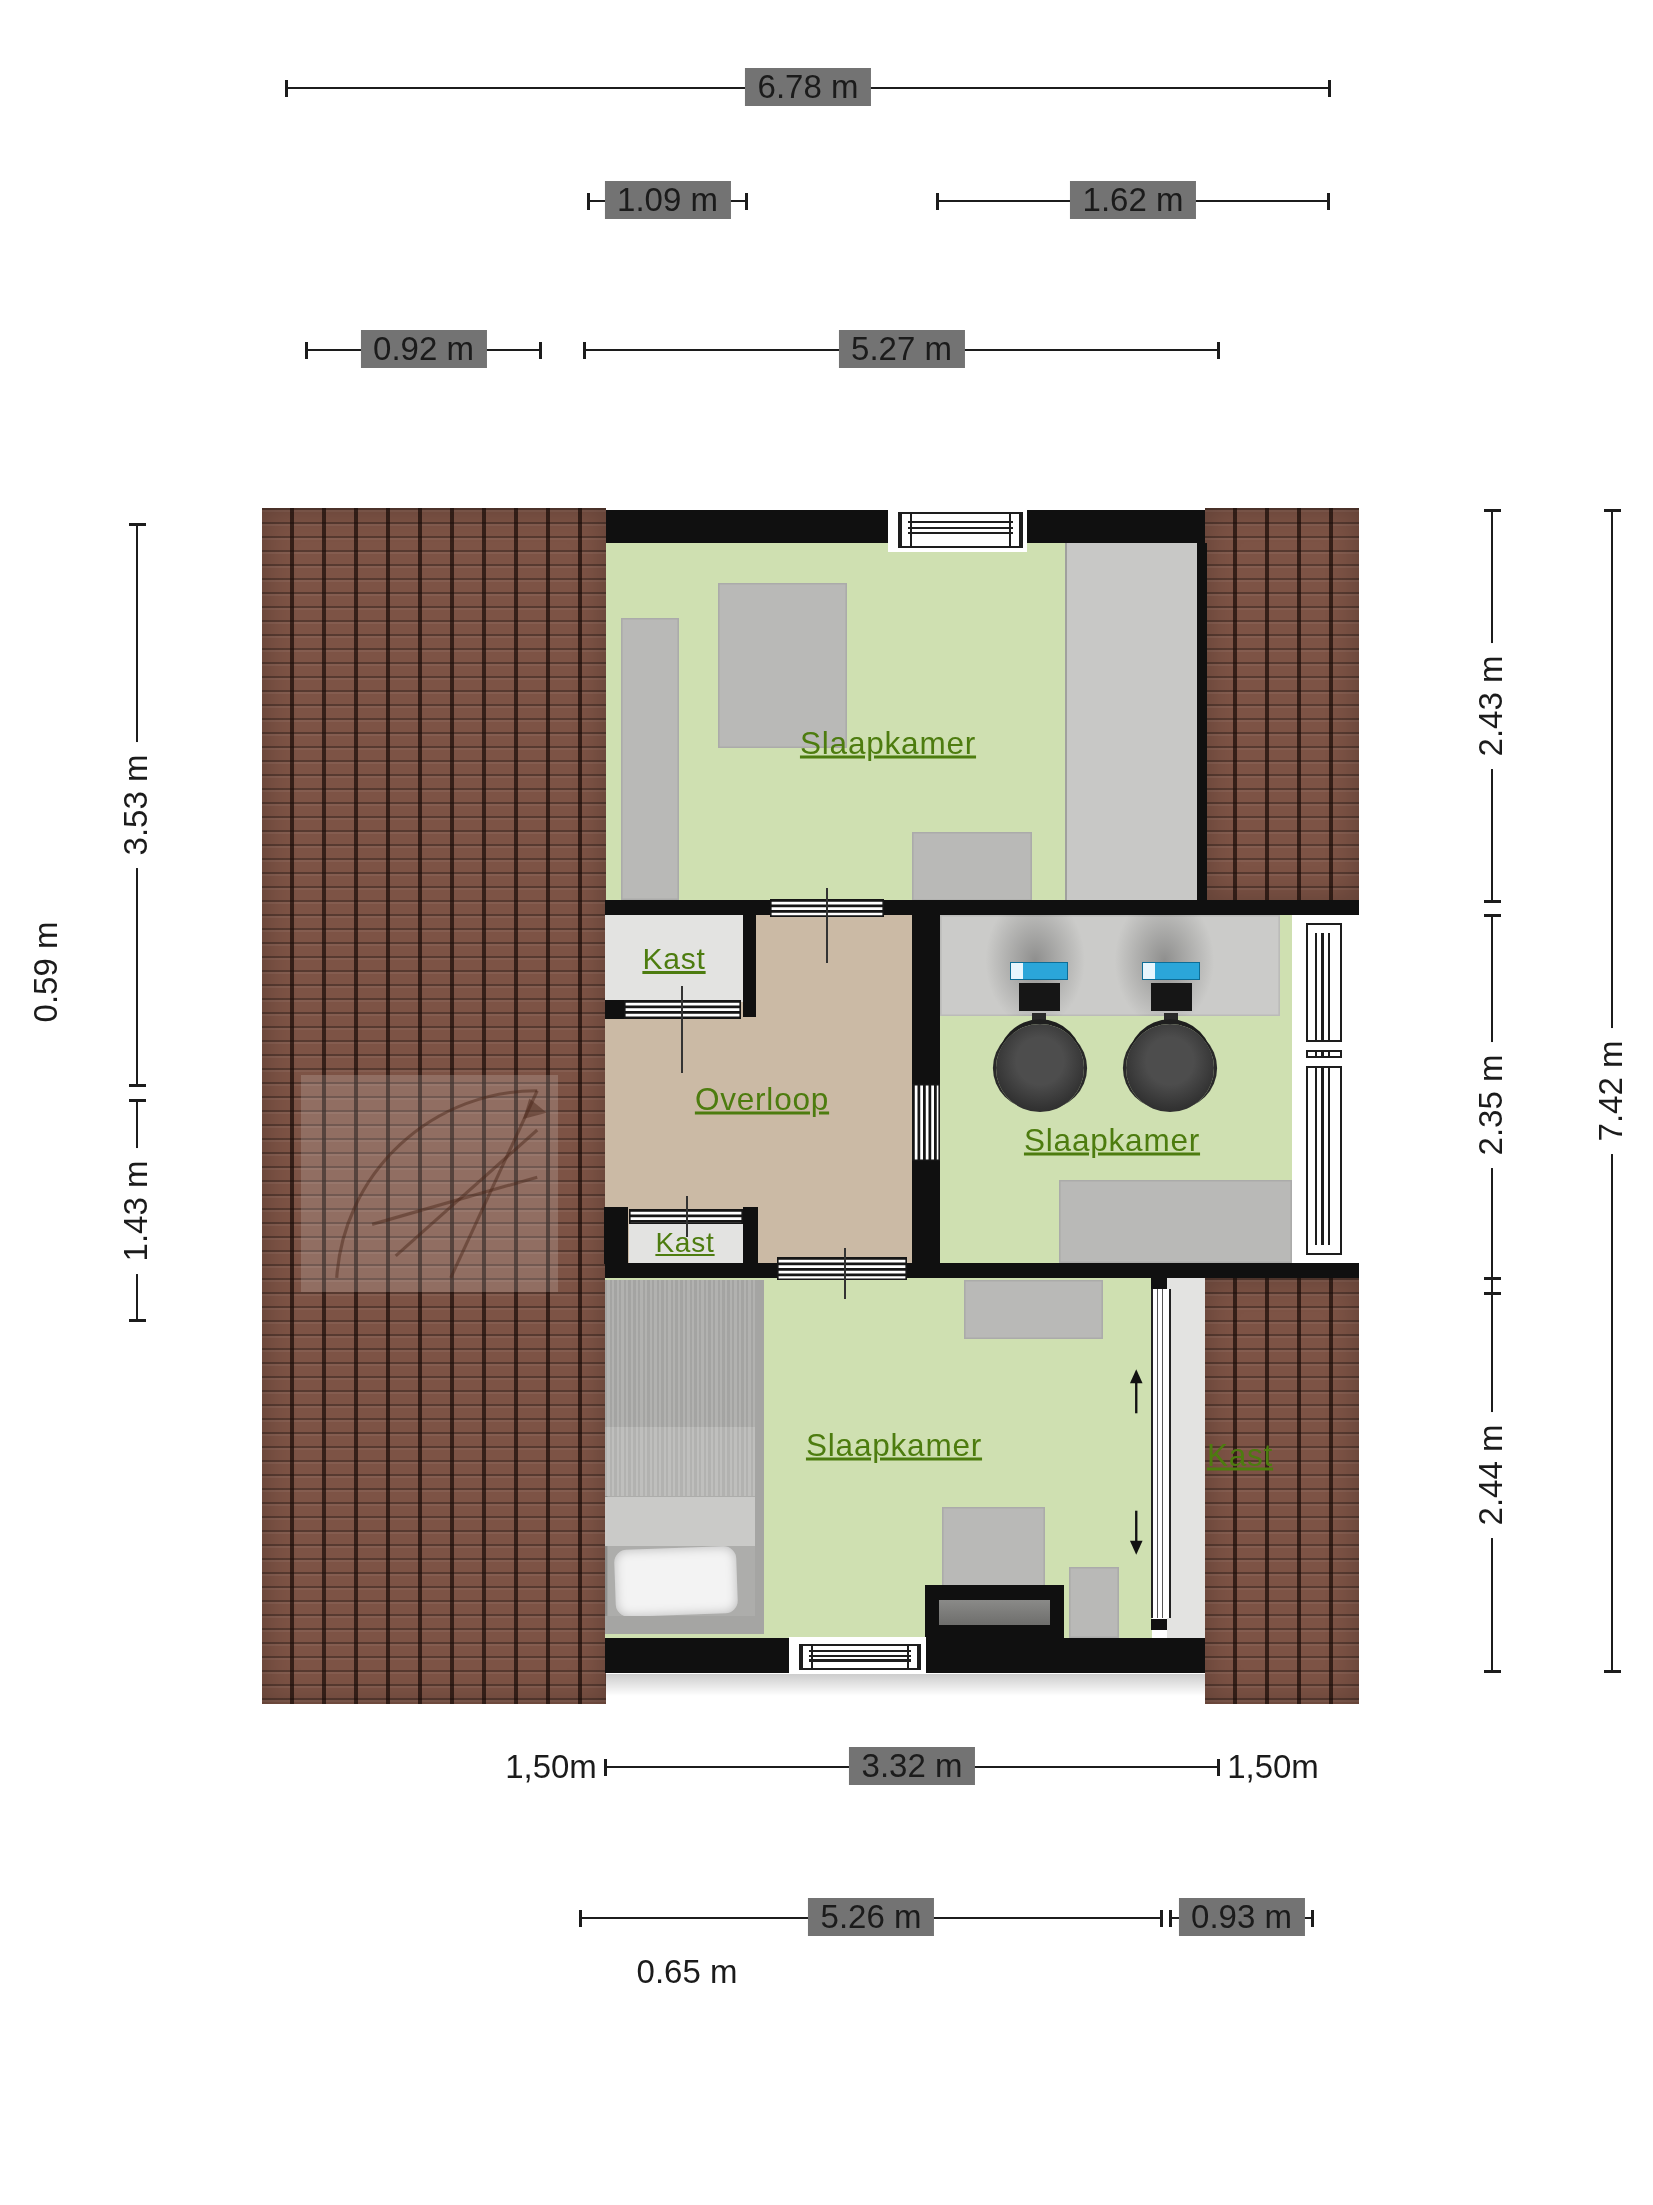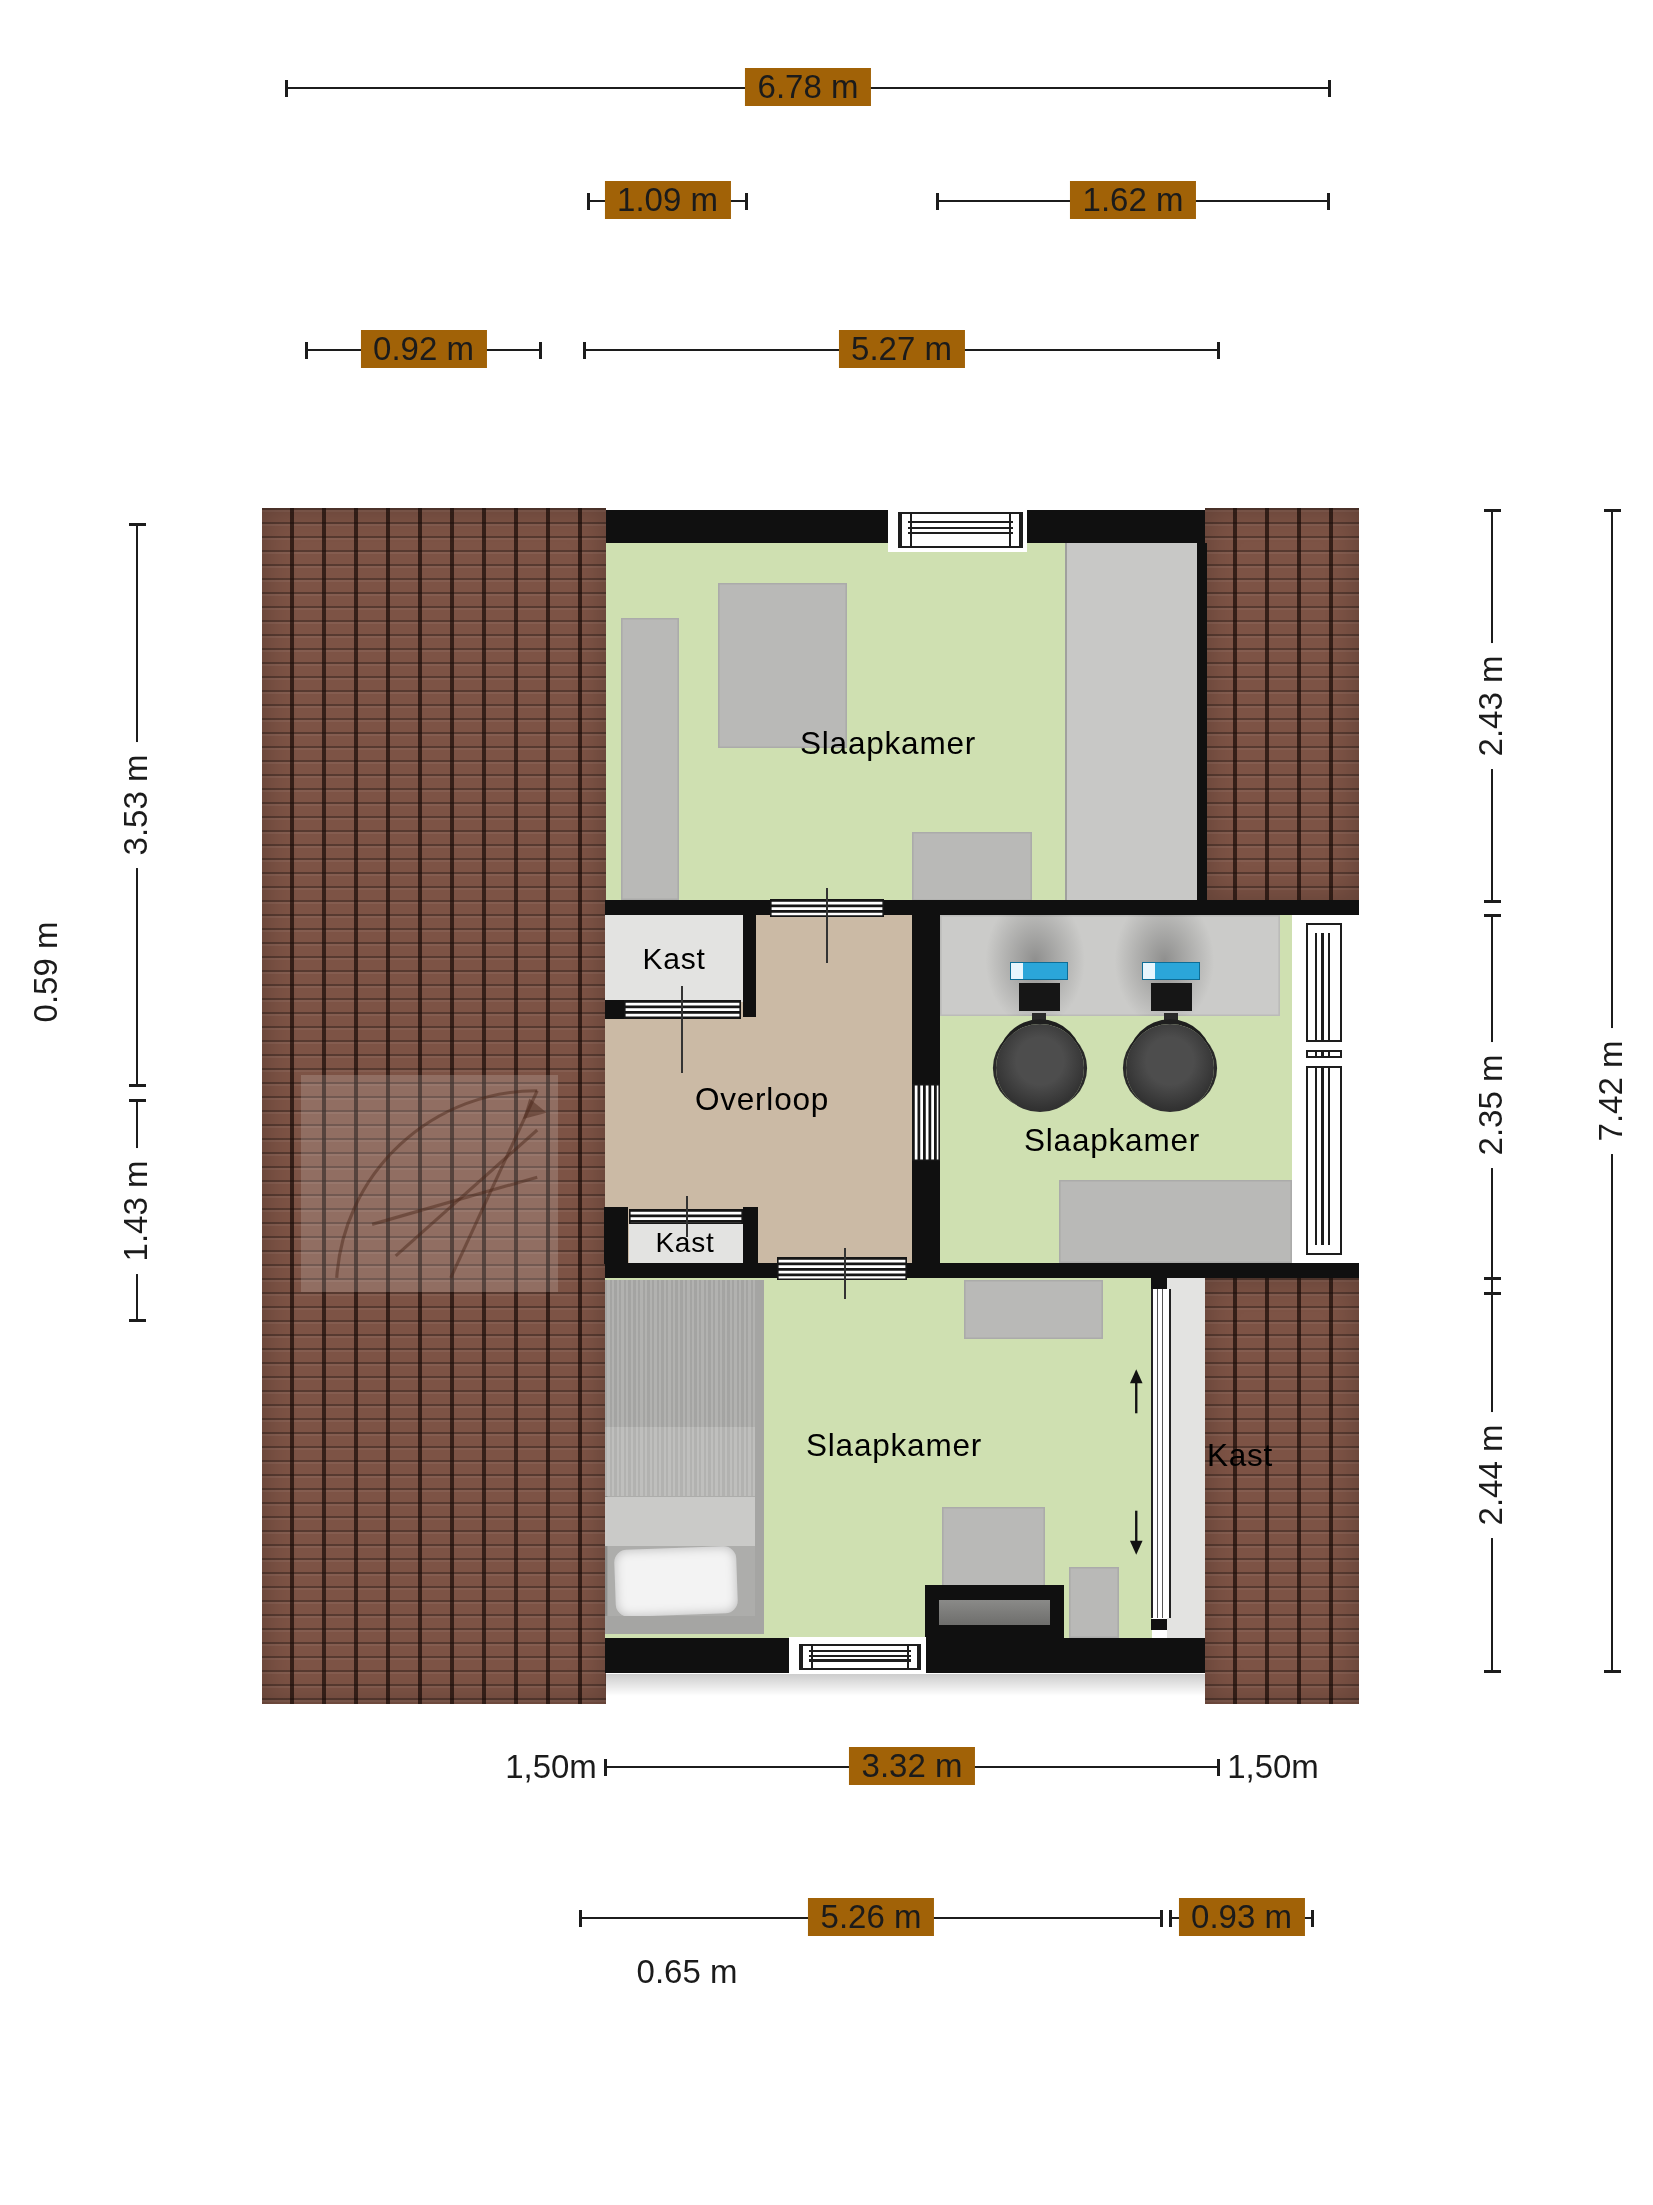--- a/index.html
+++ b/index.html
@@ -13,21 +13,21 @@
       repeating-linear-gradient(180deg, rgba(0,0,0,.30) 0 2.4px, rgba(255,255,255,.06) 2.4px 3.9px, rgba(0,0,0,0) 3.9px 14px);
     box-shadow:inset 0 0 31.5px rgba(0,0,0,.25);}
   .roof-light{position:absolute;background:rgba(255,255,255,.16);}
   
   .wall{position:absolute;background:var(--wall,#101010);}
   .room-green{position:absolute;background:var(--green,#cfe0b1);}
   .room-tan{position:absolute;background:var(--tan,#cbbaa5);}
   .room-gray{position:absolute;background:var(--closet-floor,#e3e3e1);}
   .grayzone{position:absolute;background:var(--grayzone,#c8c8c6);border-left:2.4px solid #a0a09e;}
   .furn{position:absolute;background:var(--furniture,#b9b9b7);box-shadow:inset 0 0 0 1.6px rgba(0,0,0,.07);}
-  .label{position:absolute;transform:translate(-50%,-50%);font-size:31.5px;letter-spacing:0.8px;color:#000000;white-space:nowrap;}
+  .label{position:absolute;transform:translate(-50%,-50%);font-size:31.5px;letter-spacing:0.8px;color:#4d7c0f;white-space:nowrap;text-decoration:underline;}
   
   .door-h{position:absolute;background:
       repeating-linear-gradient(180deg,#161616 0 2.4px,rgba(0,0,0,0) 2.4px 100%) ,#ffffff;
       background-size:100% 5.5px;background-repeat:repeat;box-shadow:inset 0 0 0 1.6px #161616;}
   .door-v{position:absolute;background:
       repeating-linear-gradient(90deg,#161616 0 2.4px,rgba(0,0,0,0) 2.4px 100%),#ffffff;
       background-size:5.5px 100%;box-shadow:inset 0 0 0 1.6px #161616;}
   .swing{position:absolute;width:2.4px;background:#333;}
   
   .win-surround{position:absolute;background:#fff;}
@@ -64,21 +64,21 @@
   .bed .foot{position:absolute;left:0;right:0;bottom:0;height:18px;background:#a5a5a3;}
   .bed .rail{position:absolute;right:0;top:0;bottom:0;width:9.5px;background:#a5a5a3;}
   .blackbox{position:absolute;background:#101010;}
   .blackbox .inner{position:absolute;left:14px;right:14px;top:15px;height:25px;
      background:linear-gradient(180deg,#8a8a88,#6e6e6c);}
   
   .dimh{position:absolute;border-top:2.4px solid #1c1c1c;height:0;}
   .dimh .t1,.dimh .t2{position:absolute;top:-8.7px;width:2.4px;height:16.5px;background:#1c1c1c;}
   .dimh .t1{left:-0.8px}.dimh .t2{right:-0.8px}
   .dimh .dlab{position:absolute;left:50%;top:-1.6px;transform:translate(-50%,-50%);
-     background:#a16207;padding:0 12.6px;font-size:33px;white-space:nowrap;}
+     background:#737373;padding:0 12.6px;font-size:33px;white-space:nowrap;}
   .dimv{position:absolute;border-left:2.4px solid #1c1c1c;width:0;}
   .dimv .t1,.dimv .t2{position:absolute;left:-8.7px;height:2.4px;width:16.5px;background:#1c1c1c;}
   .dimv .t1{top:-0.8px}.dimv .t2{bottom:-0.8px}
   .dimv .dlab{position:absolute;top:50%;left:-1.6px;transform:translate(-50%,-50%) rotate(-90deg);
      background:#fff;padding:0 12.6px;font-size:33px;white-space:nowrap;}
   .dimtext{position:absolute;transform:translate(-50%,-50%);font-size:33px;white-space:nowrap;background:#fff;padding:0 6.3px;}
   .dimtext.rot{transform:translate(-50%,-50%) rotate(-90deg);}
   .shadowband{position:absolute;background:linear-gradient(180deg,rgba(0,0,0,.20),rgba(0,0,0,0));}
 </style>
 </head>

